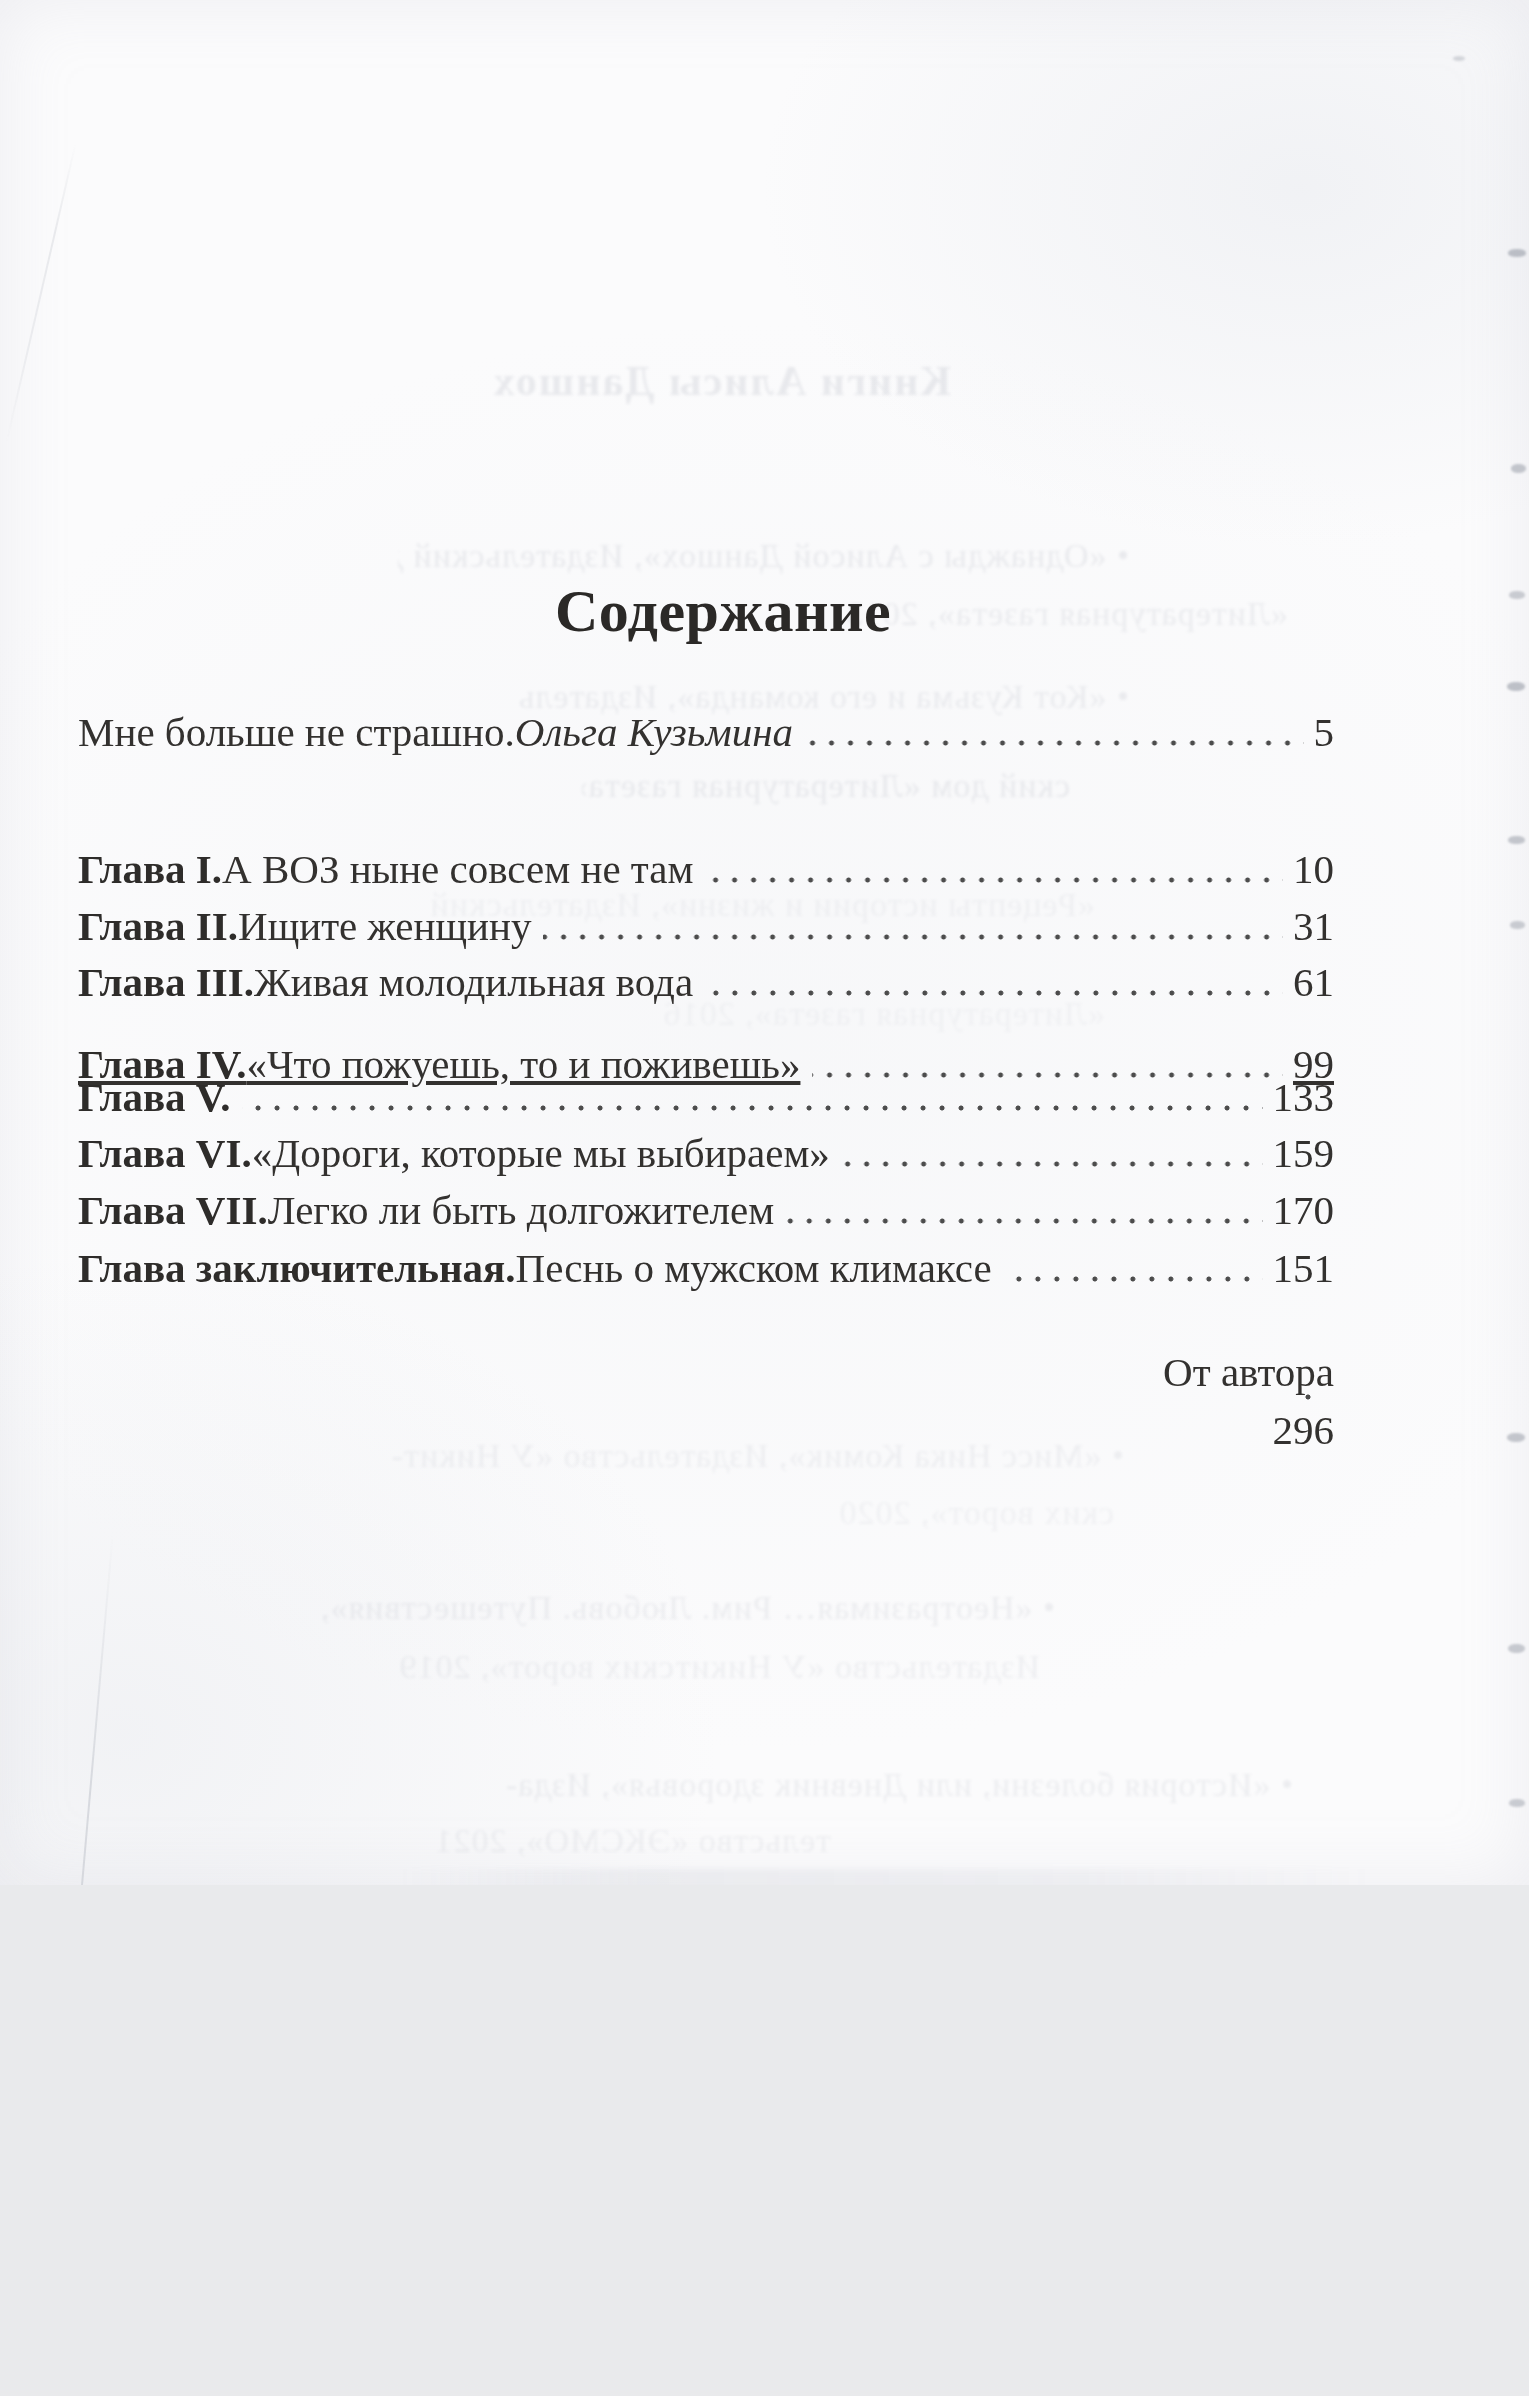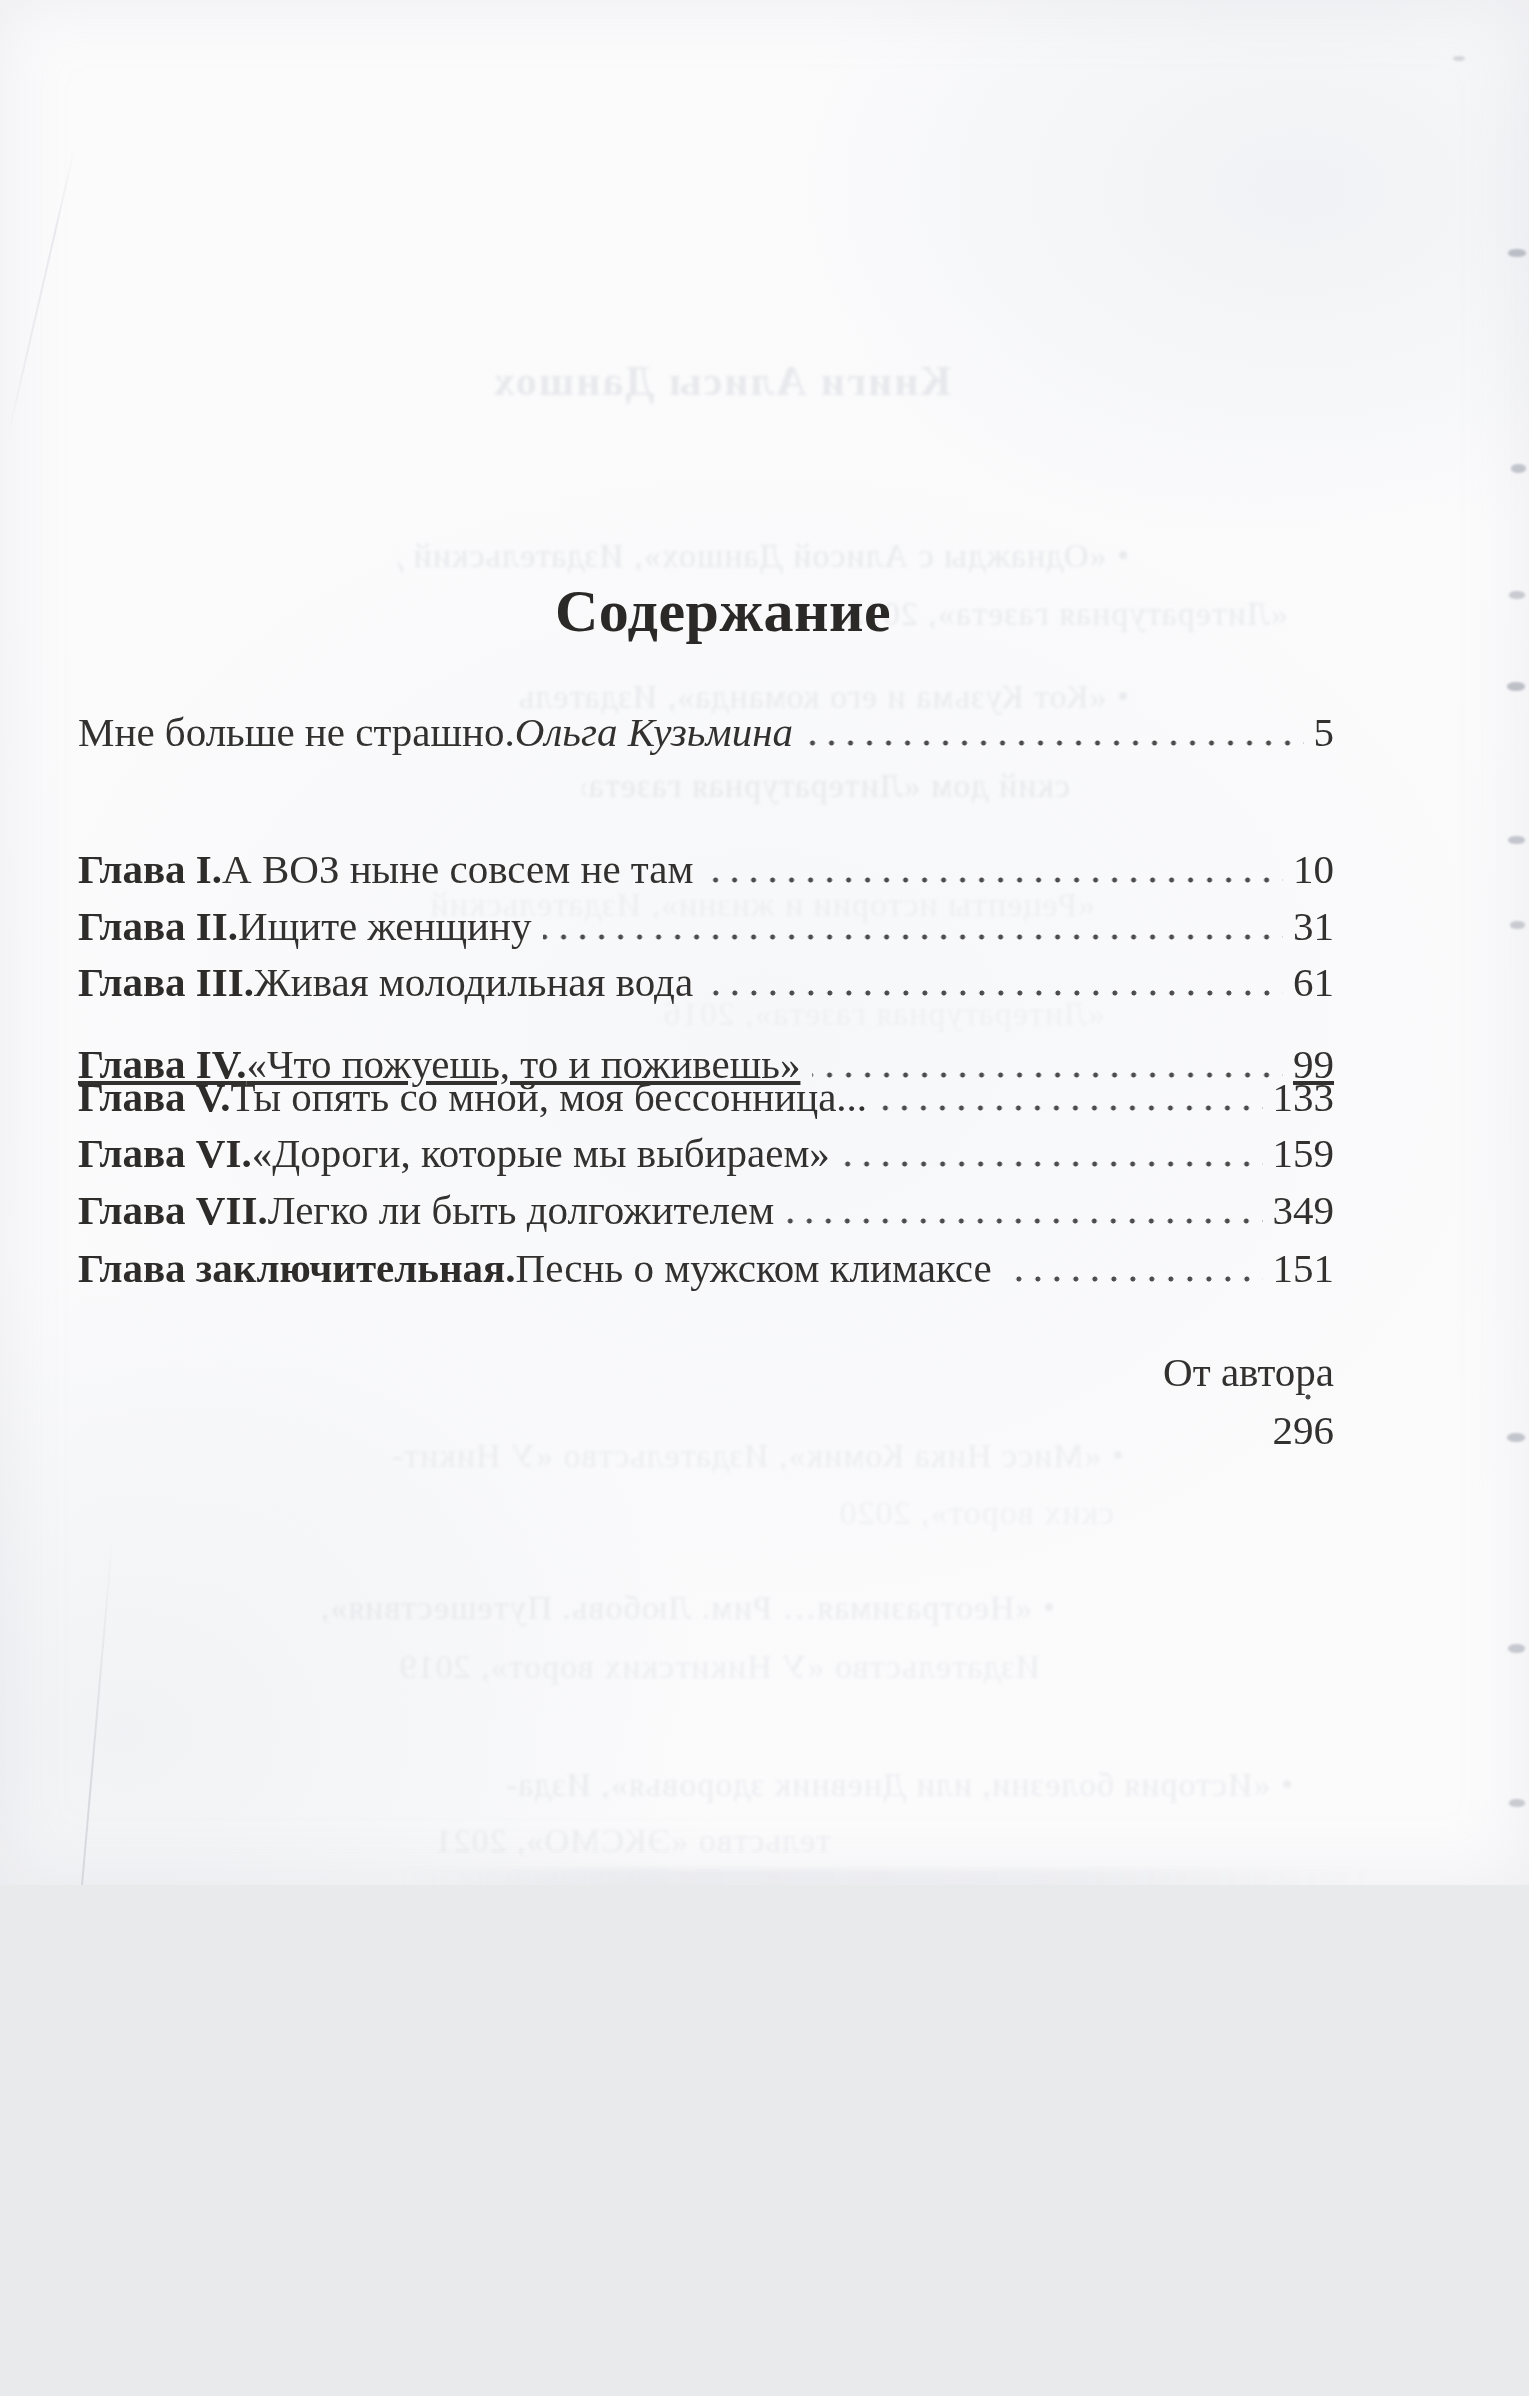--- a/index.html
+++ b/index.html
@@ -124,35 +124,34 @@
     <span class="page-num">61</span>
   </div>
       <div class="toc-row" style="top: 1028px; text-decoration: underline;">
     <span class="toc-label">Глава IV.</span>
         <span class="toc-text"> «Что пожуешь, то и поживешь»</span>
     <span class="dot-leader"></span>
     <span class="page-num">99</span>
   </div>
       <div class="toc-row" style="top: 1061px;">
     <span class="toc-label">Глава V.</span>
-        <span class="toc-text"> Ты опять со мной, моя бессонница...</span>
     <span class="dot-leader"></span>
     <span class="page-num">133</span>
   </div>
       <div class="toc-row" style="top: 1117px;">
     <span class="toc-label">Глава VI.</span>
         <span class="toc-text"> «Дороги, которые мы выбираем»</span>
     <span class="dot-leader"></span>
     <span class="page-num">159</span>
   </div>
       <div class="toc-row" style="top: 1174px;">
     <span class="toc-label">Глава VII.</span>
         <span class="toc-text"> Легко ли быть долгожителем</span>
     <span class="dot-leader"></span>
-    <span class="page-num">349</span>
+    <span class="page-num">170</span>
   </div>
       <div class="toc-row" style="top: 1232px;">
     <span class="toc-label">Глава заключительная.</span>
         <span class="toc-text"> Песнь о мужском климаксе</span>
     <span class="dot-leader"></span>
     <span class="page-num">151</span>
   </div>
       <div class="toc-row" style="top: 1350px; flex-direction: column;">
     <span class="toc-text">От автора</span>
     <span class="dot-leader"></span>

